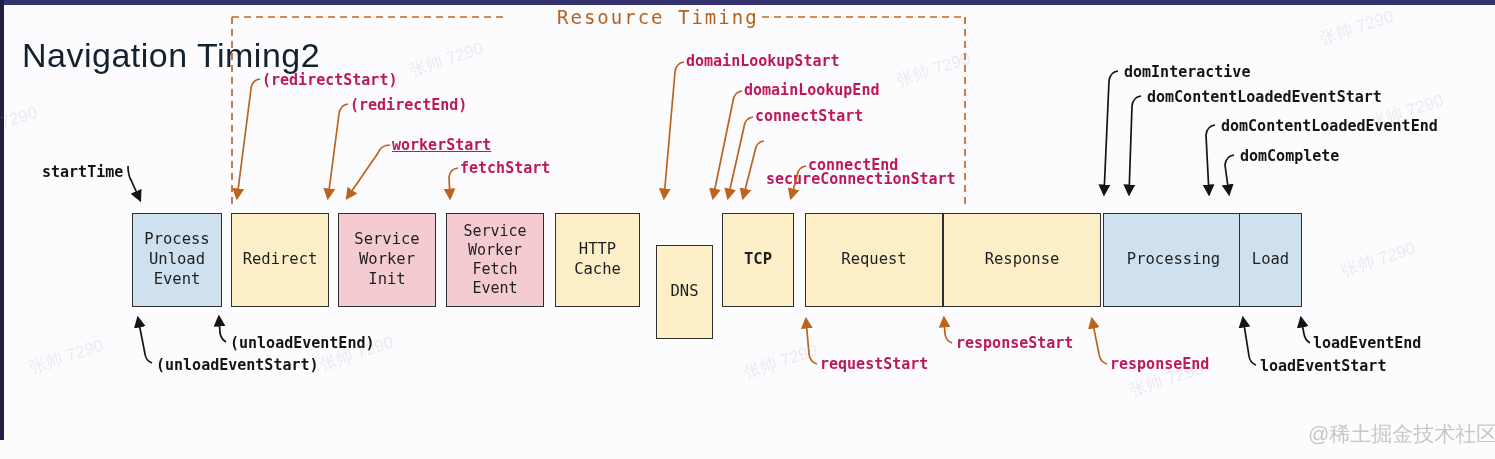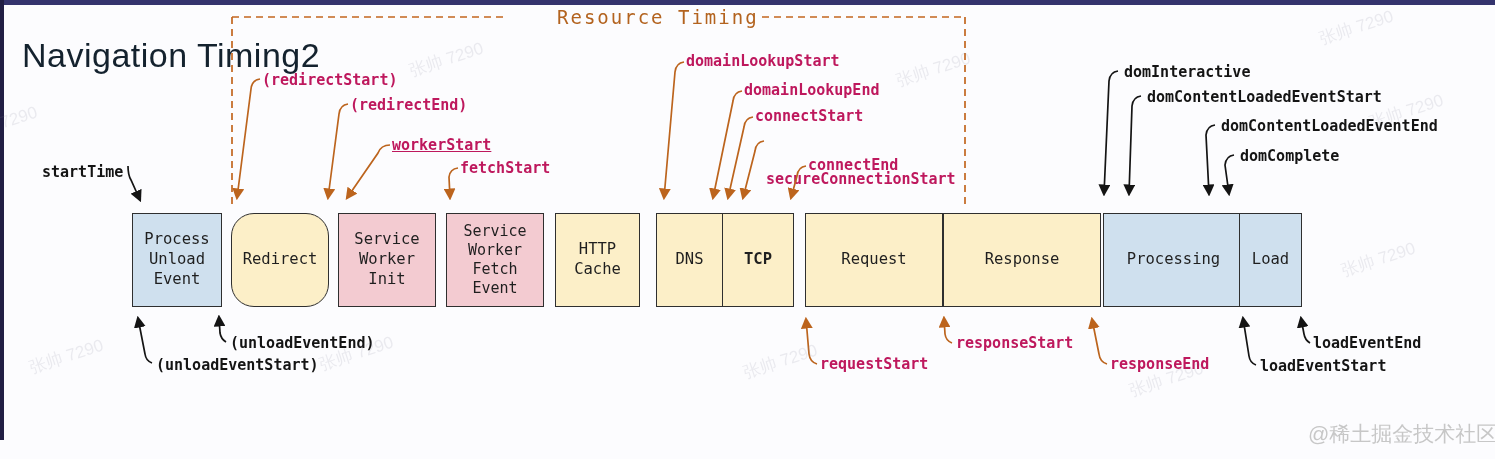--- a/index.html
+++ b/index.html
@@ -62,31 +62,31 @@
   <div class="edge-top"></div>
   <div class="edge-left"></div>
 
   <div class="page-title">Navigation Timing2</div>
 
   <div class="rt-label">Resource Timing</div>
 
   <div class="tbox c-blue" style="left:132px;width:90px;">Process
 Unload
 Event</div>
-  <div class="tbox c-yellow" style="left:231px;width:98px;border-radius:23px;">Redirect</div>
+  <div class="tbox c-yellow" style="left:231px;width:98px;">Redirect</div>
   <div class="tbox c-pink" style="left:338px;width:98px;">Service
 Worker
 Init</div>
   <div class="tbox c-pink" style="left:446px;width:98px;font-size:15px;">Service
 Worker
 Fetch
 Event</div>
   <div class="tbox c-yellow" style="left:555px;width:85px;">HTTP
 Cache</div>
-  <div class="tbox c-yellow" style="left:656px;width:67px;">DNS</div>
+  <div class="tbox c-yellow" style="left:656px;width:57px;margin-top:32px;">DNS</div>
   <div class="tbox c-yellow" style="left:722px;width:72px;font-weight:bold;">TCP</div>
   <div class="tbox c-yellow" style="left:805px;width:138px;">Request</div>
   <div class="tbox c-yellow" style="left:943px;width:158px;">Response</div>
   <div class="tbox c-blue" style="left:1103px;width:141px;">Processing</div>
   <div class="tbox c-blue" style="left:1239px;width:63px;">Load</div>
 
   <div class="evt black" style="left:42px;top:163px;">startTime</div>
   <div class="evt orange" style="left:262px;top:71px;">(redirectStart)</div>
   <div class="evt orange" style="left:350px;top:96px;">(redirectEnd)</div>
   <div class="evt orange" style="left:392px;top:136px;text-decoration:underline;">workerStart</div>

